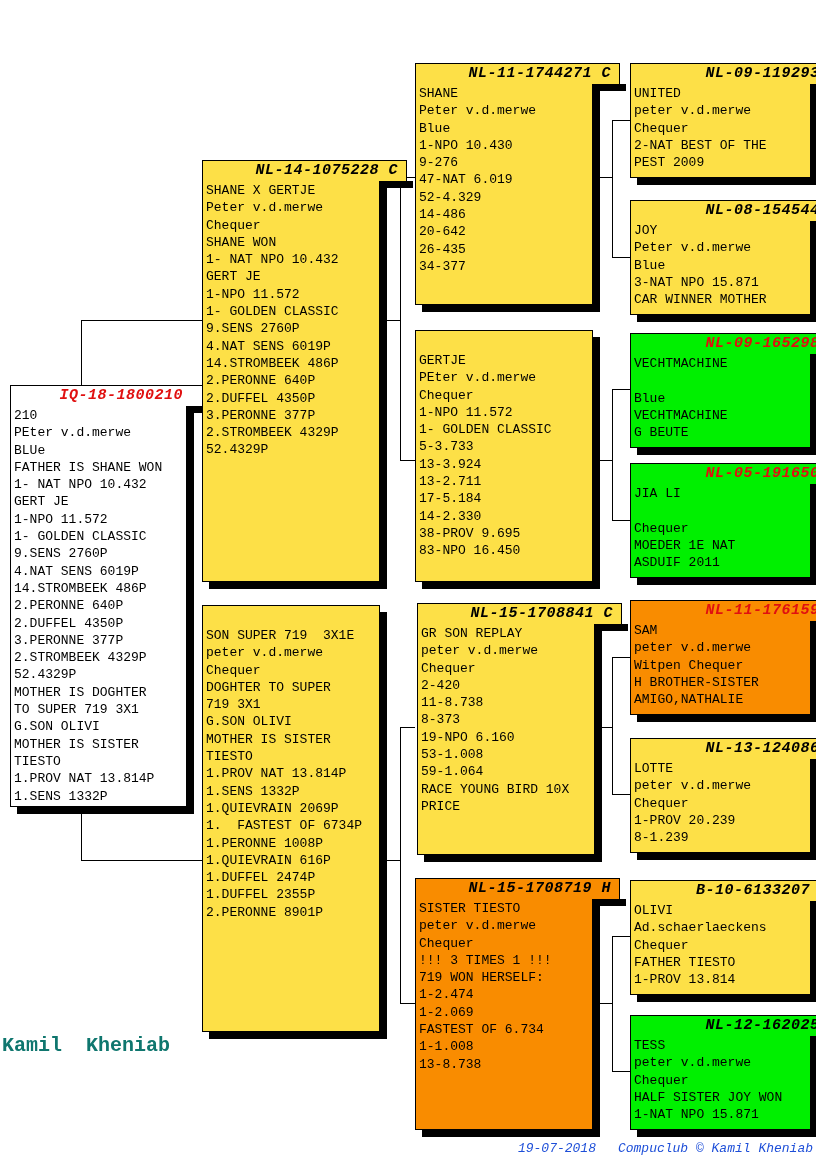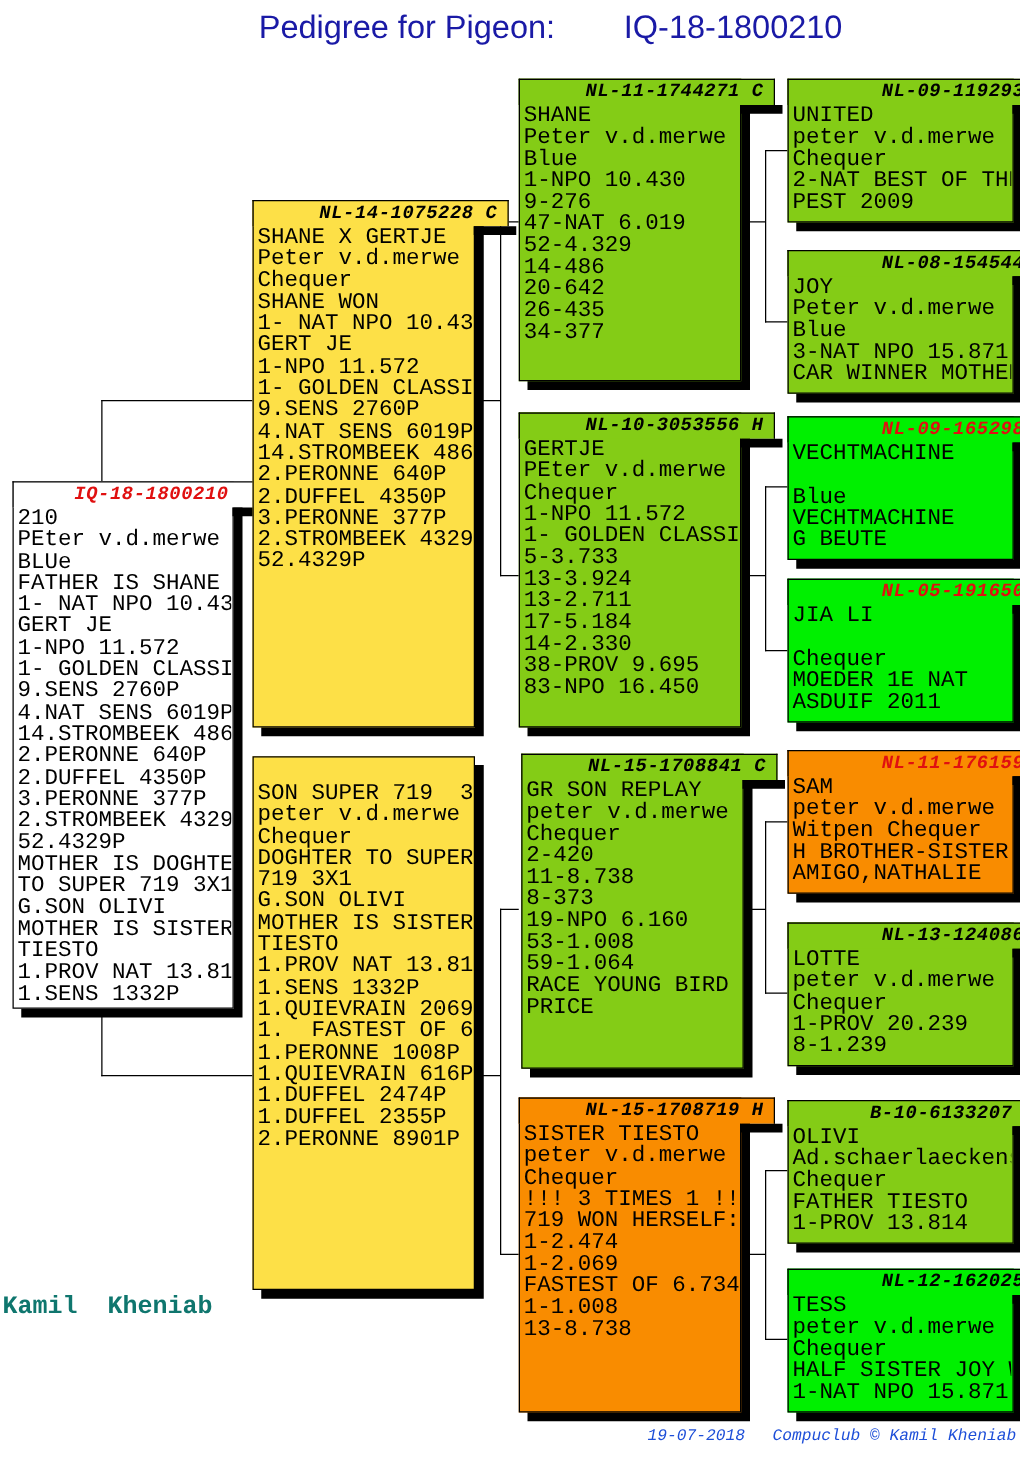--- a/index.html
+++ b/index.html
@@ -4,45 +4,44 @@
 <style>
   html,body{margin:0;padding:0;background:#fff;}
   .page{position:relative;width:816px;height:1172px;overflow:hidden;background:#ffffff;
         font-family:"Liberation Mono",monospace;}
   .title{position:absolute;left:207px;top:6px;white-space:pre;
          font-family:"Liberation Sans",sans-serif;font-size:26px;color:#1A1AA6;}
   .title .ring{margin-left:55px;}
   .box{position:absolute;border:1px solid #000;box-shadow:7px 7px 0 #000;}
   .bg-white{background:#FFFFFF}
   .bg-cyan{background:#fde047}
-  .bg-salmon{background:#84cc16}
+  .bg-salmon{background:#fde047}
   .bg-green{background:#00F000}
   .bg-orange{background:#F98C00}
   .hdr{position:absolute;top:-1px;left:-1px;right:-28px;height:21px;background:inherit;
        border:1px solid #000;border-bottom:none;box-sizing:border-box;
        font:italic bold 15px/19px "Liberation Mono",monospace;color:#000;
        text-align:right;padding-right:8px;letter-spacing:0.5px;}
   .hdr::after{content:"";position:absolute;right:-7px;top:100%;width:34px;height:7px;background:#000;}
   .hdr.red{color:#E01010;}
   .box-subject .hdr{padding-right:30px;}
   .body{position:absolute;top:21px;left:3px;right:1px;bottom:1px;overflow:hidden;
-        font-size:18px;line-height:17.3px;white-space:pre;color:#000;}
+        font-size:13px;line-height:17.3px;white-space:pre;color:#000;}
   .line{position:absolute;background:#000;}
   .owner{position:absolute;left:2px;top:1034px;color:#0f766e;}
   .owner .name{font:bold 20px/24px "Liberation Mono",monospace;margin-bottom:5px;white-space:pre;}
   .owner .rest{font-size:13px;line-height:17.5px;white-space:pre;}
   .footer{position:absolute;right:3px;top:1141px;font:italic 13px "Liberation Mono",monospace;color:#1d4ed8;}
   .footer .credit{margin-left:22px;}
 </style>
 </head>
 <body>
 
 <div class="page">
 
-  <div class="title"><span>Pedigree for Pigeon:</span><span class="ring">IQ-18-1800210</span></div>
 
   <div class="line" style="left:81px;top:320px;width:1px;height:66px"></div>
   <div class="line" style="left:81px;top:320px;width:121px;height:1px"></div>
   <div class="line" style="left:81px;top:805px;width:1px;height:56px"></div>
   <div class="line" style="left:81px;top:860px;width:121px;height:1px"></div>
   <div class="line" style="left:378px;top:320px;width:22px;height:1px"></div>
   <div class="line" style="left:400px;top:177px;width:1px;height:284px"></div>
   <div class="line" style="left:400px;top:177px;width:15px;height:1px"></div>
   <div class="line" style="left:400px;top:460px;width:15px;height:1px"></div>
   <div class="line" style="left:378px;top:860px;width:22px;height:1px"></div>
@@ -140,21 +139,20 @@
 1-NPO 10.430
 9-276
 47-NAT 6.019
 52-4.329
 14-486
 20-642
 26-435
 34-377</div>
   </div>
   <div class="box bg-salmon" style="left:415px;top:330px;width:176px;height:250px">
-    <div class="hdr">NL-10-3053556 H</div>
     <div class="body">GERTJE
 PEter v.d.merwe
 Chequer
 1-NPO 11.572
 1- GOLDEN CLASSIC
 5-3.733
 13-3.924
 13-2.711
 17-5.184
 14-2.330

